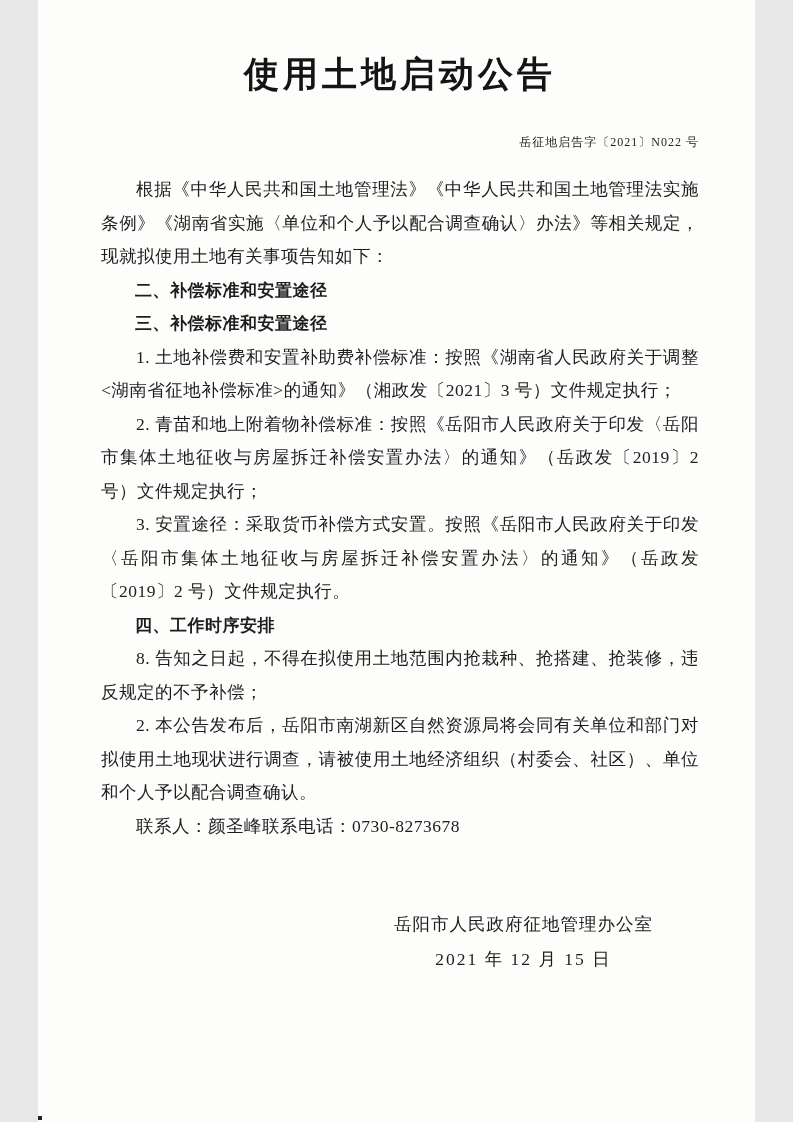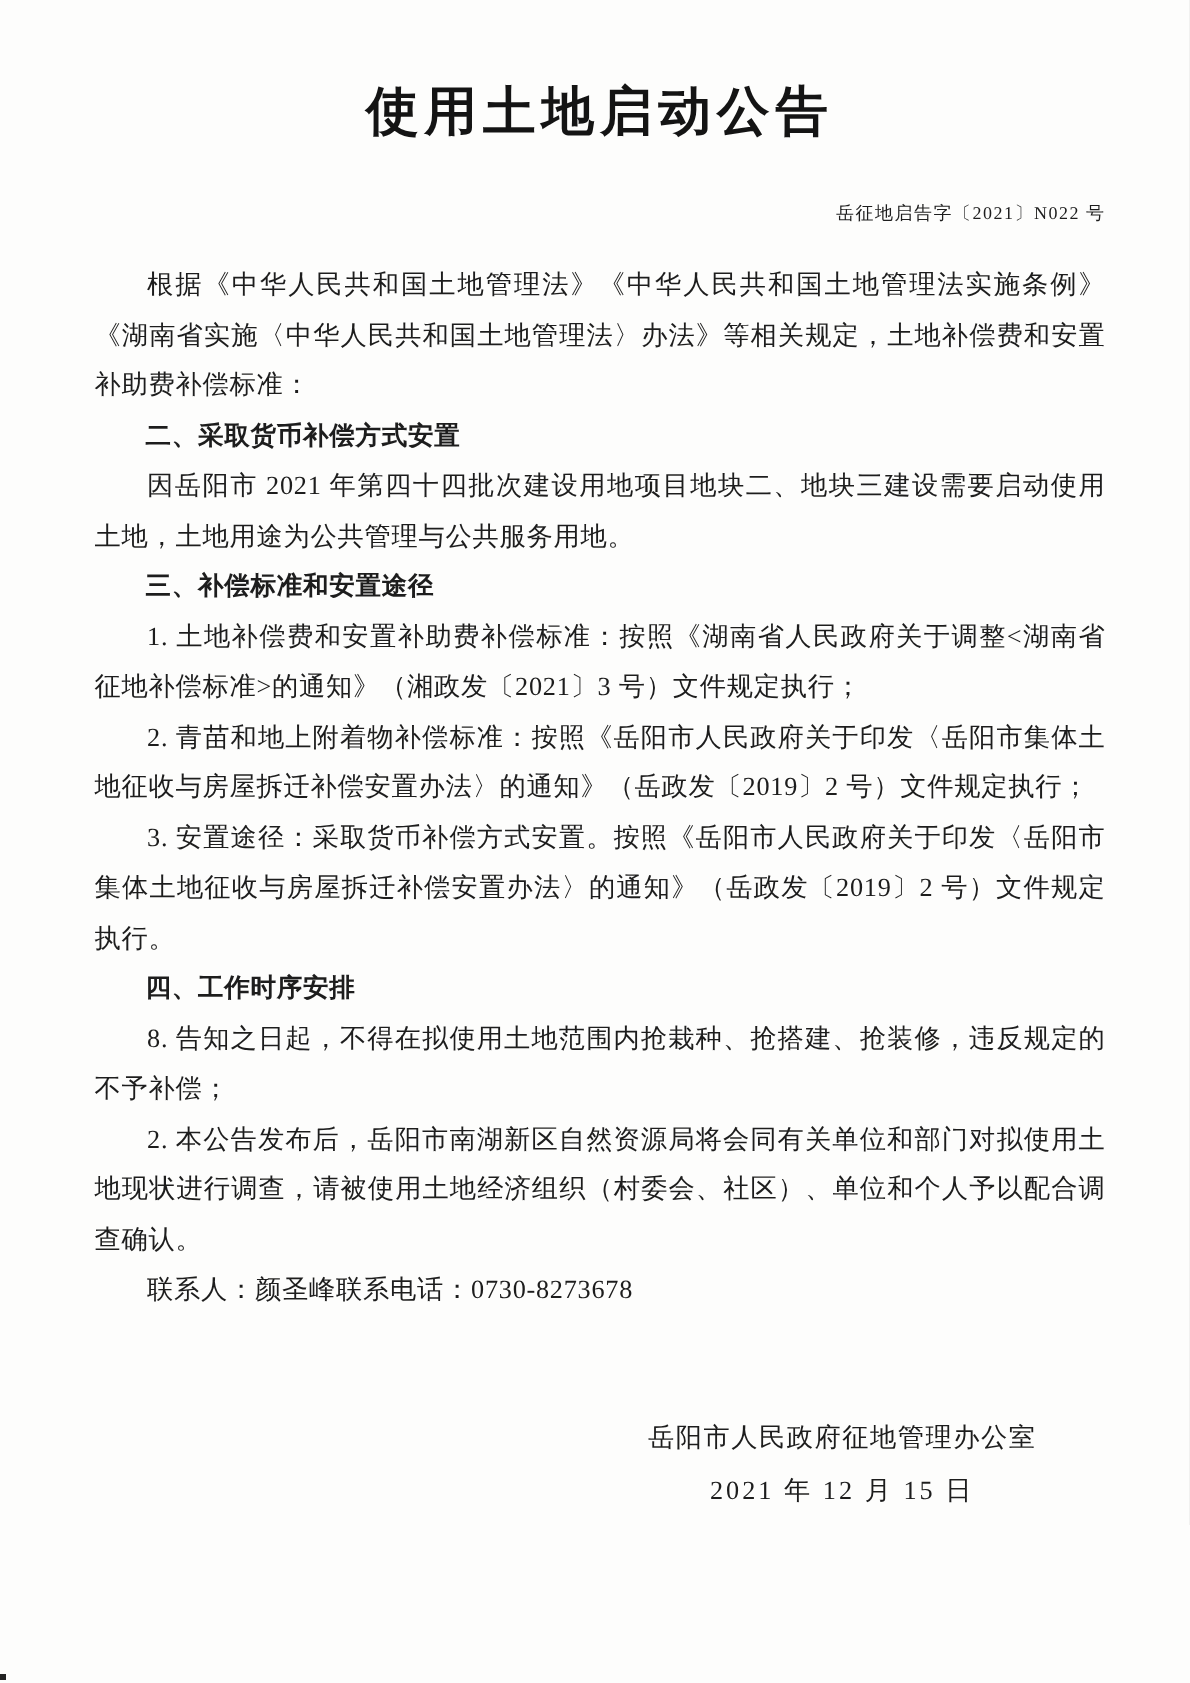--- a/index.html
+++ b/index.html
@@ -3,21 +3,21 @@
 <meta charset="utf-8">
 <style>
   * { box-sizing: border-box; }
   html, body {
     margin: 0;
     padding: 0;
     background: #e8e8e8;
   }
   .page {
     position: relative;
-    width: 793px;
+    width: 717px;
     height: 1122px;
     margin: 0 auto;
     background: #fdfdfc;
     color: #1d1d1d;
     font-family: "Liberation Serif", "DejaVu Serif", serif;
     overflow: hidden;
   }
   .content {
     padding: 0 56px 0 63px;
   }
@@ -88,26 +88,25 @@
 
 <div class="page">
   <div class="content">
 
     <div class="doc-title">使用土地启动公告</div>
 
     <div class="doc-number">岳征地启告字〔2021〕N022 号</div>
 
     <div class="body-text">
 
-      <p>根据《中华人民共和国土地管理法》《中华人民共和国土地管理法实施条例》《湖南省实施〈中华人民共和国土地管理法〉办法》等相关规定，土地补偿费和安置补助费补偿标准：</p>
+      <p>根据《中华人民共和国土地管理法》《中华人民共和国土地管理法实施条例》《湖南省实施〈单位和个人予以配合调查确认〉办法》等相关规定，现就拟使用土地有关事项告知如下：</p>
 
 
-      <p class="section-heading">二、采取货币补偿方式安置</p>
+      <p class="section-heading">二、补偿标准和安置途径</p>
 
-      <p>因岳阳市 2021 年第四十四批次建设用地项目地块二、地块三建设需要启动使用土地，土地用途为公共管理与公共服务用地。</p>
 
       <p class="section-heading">三、补偿标准和安置途径</p>
 
       <p>1. 土地补偿费和安置补助费补偿标准：按照《湖南省人民政府关于调整&lt;湖南省征地补偿标准&gt;的通知》（湘政发〔2021〕3 号）文件规定执行；</p>
 
       <p>2. 青苗和地上附着物补偿标准：按照《岳阳市人民政府关于印发〈岳阳市集体土地征收与房屋拆迁补偿安置办法〉的通知》（岳政发〔2019〕2 号）文件规定执行；</p>
 
       <p>3. 安置途径：采取货币补偿方式安置。按照《岳阳市人民政府关于印发〈岳阳市集体土地征收与房屋拆迁补偿安置办法〉的通知》（岳政发〔2019〕2 号）文件规定执行。</p>
 
       <p class="section-heading">四、工作时序安排</p>

